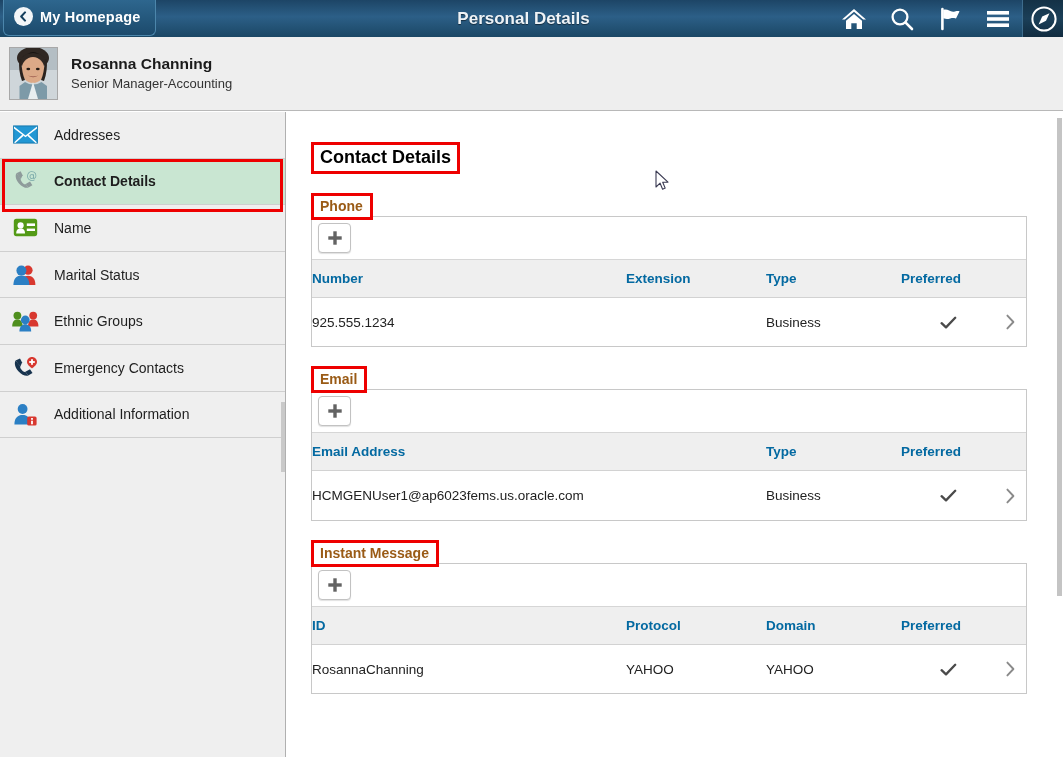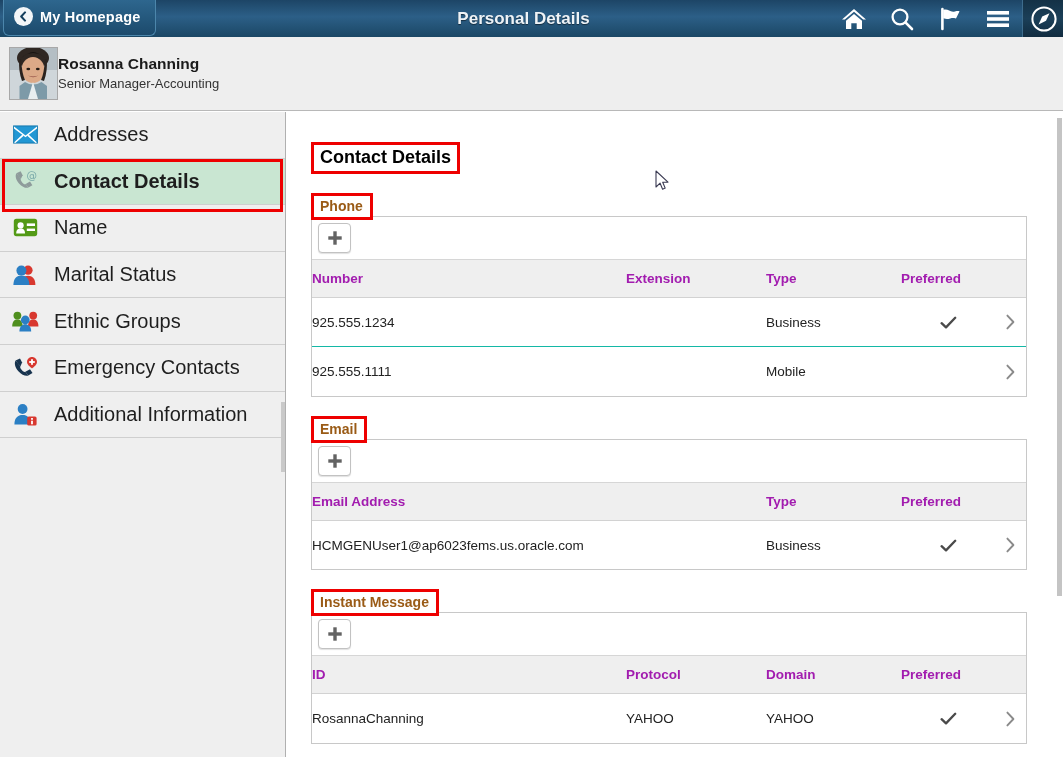--- a/index.html
+++ b/index.html
@@ -65,21 +65,21 @@
     position: absolute; left: 0; top: 37px; width: 1063px; height: 74px;
     background: #eeeeee;
     border-bottom: 1px solid #b8b8b8;
     display: flex; align-items: center; padding-left: 9px;
   }
   .avatar {
     width: 49px; height: 53px; flex: none;
     border: 1px solid #a8a8a8; background: #b9c3c9;
     overflow: hidden; position: relative;
   }
-  .person-text { }
+  .person-text { margin-left: 13px; }
   .person-name {
     font-size: 15.5px; font-weight: bold; color: #1b1b1b;
     line-height: 19px;
   }
   .person-title {
     font-size: 13px; color: #333333; line-height: 18px; margin-top: 2px;
   }
 
   
   .sidebar {
@@ -92,21 +92,21 @@
     border-bottom: 1px solid #cfcfcf;
     padding-left: 10px; cursor: pointer; position: relative;
     background: #efefef;
   }
   .side-item .ico {
     width: 30px; height: 30px; flex: none;
     display: flex; align-items: center; justify-content: center;
   }
   .side-item .ico svg { display: block; }
   .side-item .lbl {
-    margin-left: 14px; font-size: 20px; color: #1e1e1e;
+    margin-left: 14px; font-size: 14px; color: #1e1e1e;
   }
   .side-item.active {
     background: #c9e6d2;
   }
   .side-item.active .lbl { font-weight: bold; }
   .side-highlight {
     position: absolute; left: 2px; top: 47px; width: 281px; height: 53px;
     border: 3px solid #ee0000; pointer-events: none; z-index: 5;
   }
   .side-filler { background: #efefef; height: 320px; }
@@ -145,21 +145,21 @@
     width: 33px; height: 30px; background: #ffffff;
     border: 1px solid #c2c2c2; border-radius: 4px;
     box-shadow: 0 1px 1px rgba(0,0,0,.12);
     display: flex; align-items: center; justify-content: center;
     cursor: pointer;
   }
   .add-btn svg { display:block; }
   table.gt { width: 100%; border-collapse: collapse; table-layout: fixed; }
   table.gt th {
     background: #efefef; text-align: left;
-    font-size: 13.5px; font-weight: bold; color: #a21caf;
+    font-size: 13.5px; font-weight: bold; color: #0369a1;
     padding: 11px 0 11px 0; height: 31px;
     border-bottom: 1px solid #d2d2d2;
   }
   table.gt td {
     font-size: 13.5px; color: #222222;
     padding: 16px 0 16px 0;
     border-bottom: 1px solid #14b8a6;
     vertical-align: middle;
   }
   table.gt tr:last-child td { border-bottom: none; }
@@ -397,33 +397,20 @@
               <td class="cell-pad">925.555.1234</td>
               <td></td>
               <td>Business</td>
               <td class="col-chk">
                 <span class="chk">
                   <svg width="17" height="14" viewBox="0 0 17 14">
                       <path d="M1.6 7.2 L6 11.4 L15.2 1.8" fill="none" stroke="#4a4a4a" stroke-width="2.3" stroke-linecap="round" stroke-linejoin="round"></path>
                     </svg>
                 </span>
               </td>
-              <td class="col-arrow">
-                <span class="arr">
-                  <svg width="11" height="16" viewBox="0 0 11 16">
-                      <path d="M2.4 1.6 L8.4 8 L2.4 14.4" fill="none" stroke="#8a8a8a" stroke-width="1.9" stroke-linecap="round" stroke-linejoin="round"></path>
-                    </svg>
-                </span>
-              </td>
-            </tr>
-            <tr>
-              <td class="cell-pad">925.555.1111</td>
-              <td></td>
-              <td>Mobile</td>
-              <td class="col-chk"></td>
               <td class="col-arrow">
                 <span class="arr">
                   <svg width="11" height="16" viewBox="0 0 11 16">
                       <path d="M2.4 1.6 L8.4 8 L2.4 14.4" fill="none" stroke="#8a8a8a" stroke-width="1.9" stroke-linecap="round" stroke-linejoin="round"></path>
                     </svg>
                 </span>
               </td>
             </tr>
           </tbody>
         </table>

